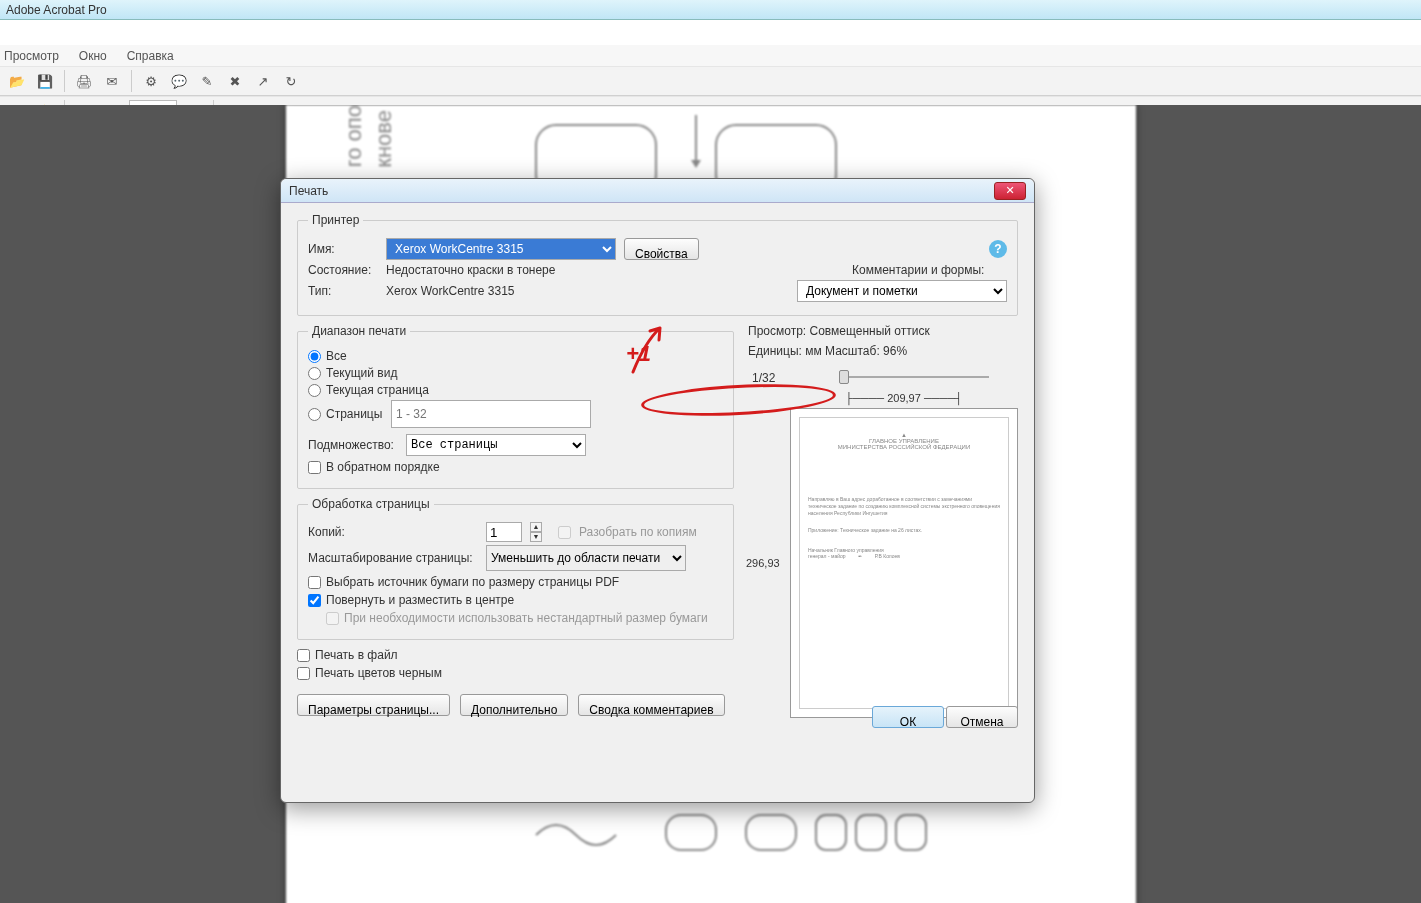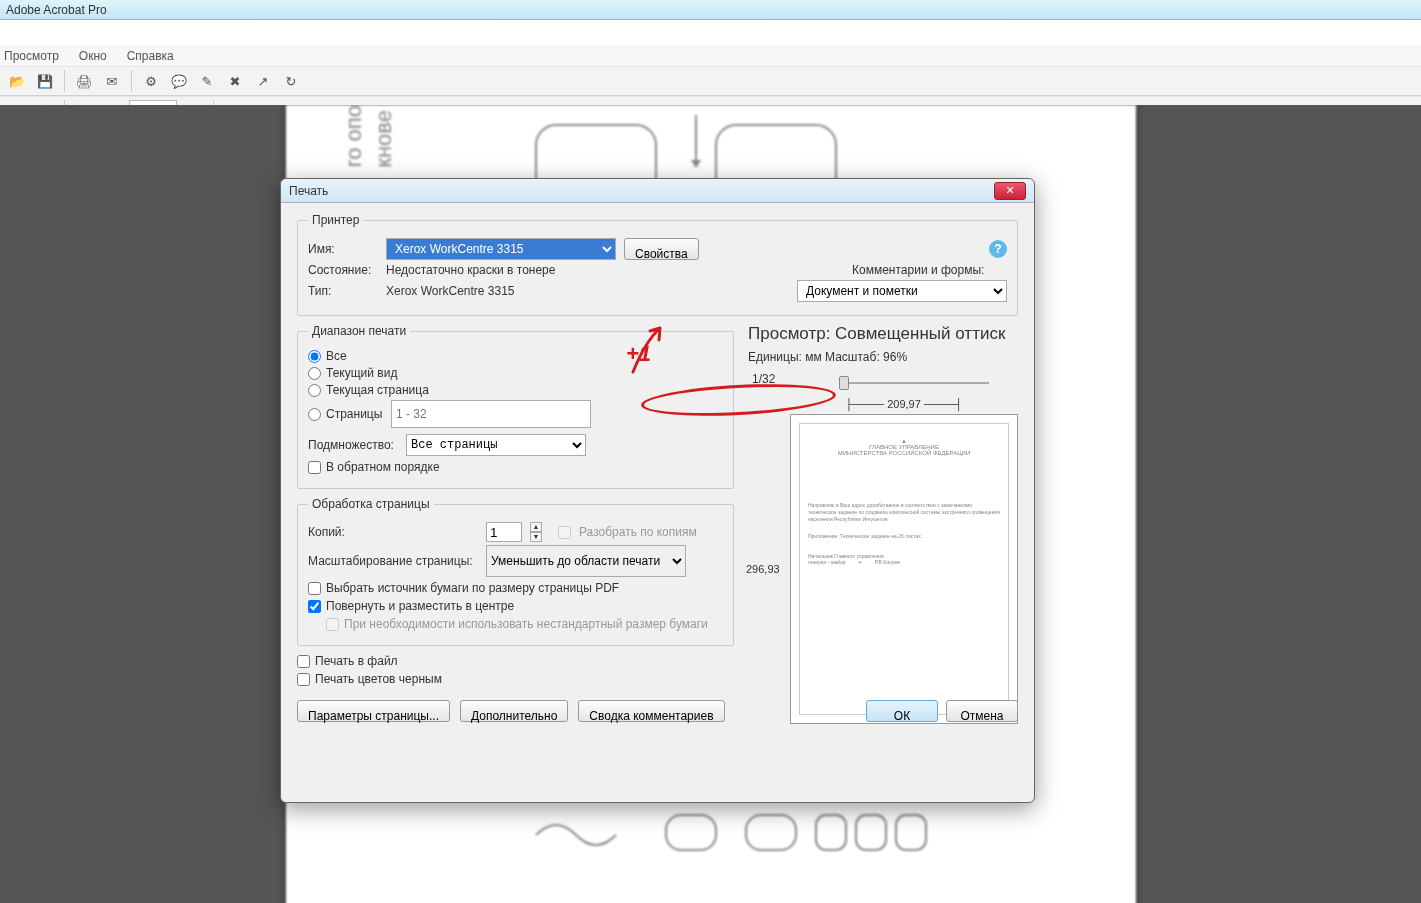--- a/index.html
+++ b/index.html
@@ -51,28 +51,28 @@
 .radio-row input[type=radio] { margin: 0; }
 .pages-input { width: 200px; height: 28px; border: 1px solid #aaa; background: #fff; font-size: 12px; padding: 0 4px; color: #999; }
 .subset { width: 180px; height: 22px; border: 1px solid #aaa; background: #fff; font-size: 12px; font-family: Liberation Mono, monospace; }
 
 .chk-row { display: flex; align-items: center; gap: 5px; margin: 4px 0; }
 .chk-row input[type=checkbox] { margin: 0; }
 
 .copies-input { width: 36px; height: 20px; text-align: left; padding: 0 3px; border: 1px solid #aaa; }
 .spinbtns { display:flex; flex-direction:column; height:20px; }
 .spinbtns div { width:12px; height:10px; border:1px solid #aaa; font-size:7px; text-align:center; line-height:8px; background:#f4f4f4; }
-.scale-select { width: 200px; height: 32px; border: 1px solid #aaa; font-size: 12px; }
+.scale-select { width: 200px; height: 26px; border: 1px solid #aaa; font-size: 12px; }
 
 .btn-row { display: flex; gap: 10px; margin-top: 14px; }
-.footer-btns { position: absolute; right: 16px; bottom: 12px; display: flex; gap: 8px; }
+.footer-btns { position: absolute; right: 16px; bottom: 0; display: flex; gap: 2px; }
 .footer-btns .btn { width: 72px; }
 
 
-.preview-hdr { font-size: 17px; margin-bottom: 4px; }
+.preview-hdr { font-size: 12px; margin-bottom: 4px; }
 .preview-units { font-size: 12px; margin: 6px 0; }
 .slider { width: 150px; height: 18px; position: relative; margin: 4px 0 4px 60px; }
 .slider-track { position: absolute; top: 8px; left: 0; right: 0; height: 2px; background: #aaa; }
 .slider-thumb { position: absolute; top: 2px; left: 0; width: 10px; height: 14px; background: #ddd; border: 1px solid #888; border-radius: 2px; }
 .preview-box { width: 228px; height: 310px; border: 1px solid #999; background: #fff; position: relative; }
 .ruler-top { position: absolute; top: -16px; left: 0; right: 0; text-align: center; font-size: 11px; }
 .ruler-left { position: absolute; left: -44px; top: 50%; transform: translateY(-50%); font-size: 11px; }
 .preview-doc { position: absolute; top: 8px; left: 8px; right: 8px; bottom: 8px; border: 1px solid #ccc; font-size: 5px; color: #888; padding: 8px; }
 .pgnum { font-size: 12px; margin-top: 2px; margin-left: 4px; }
 
@@ -256,21 +256,21 @@
         <div class="btn-row">
           <button class="btn">Параметры страницы...</button>
           <button class="btn">Дополнительно</button>
           <button class="btn">Сводка комментариев</button>
         </div>
       </div>
 
       <div class="right-col">
         <div class="preview-hdr">Просмотр: Совмещенный оттиск</div>
         <div class="preview-units">Единицы: мм Масштаб:  96%</div>
-        <div style="display:flex;align-items:flex-start;gap:4px">
+        <div style="display:flex;align-items:center;gap:4px">
           <span class="pgnum">1/32</span>
           <div class="slider">
             <div class="slider-track"></div>
               <div class="slider-thumb"></div>
           </div>
         </div>
         <div style="position:relative;margin-left:42px;margin-top:18px">
           <div class="ruler-top"><span>├────</span> <span>209,97</span> <span>────┤</span></div>
           <div class="ruler-left"><span>296,93</span></div>
           <div class="preview-box">

